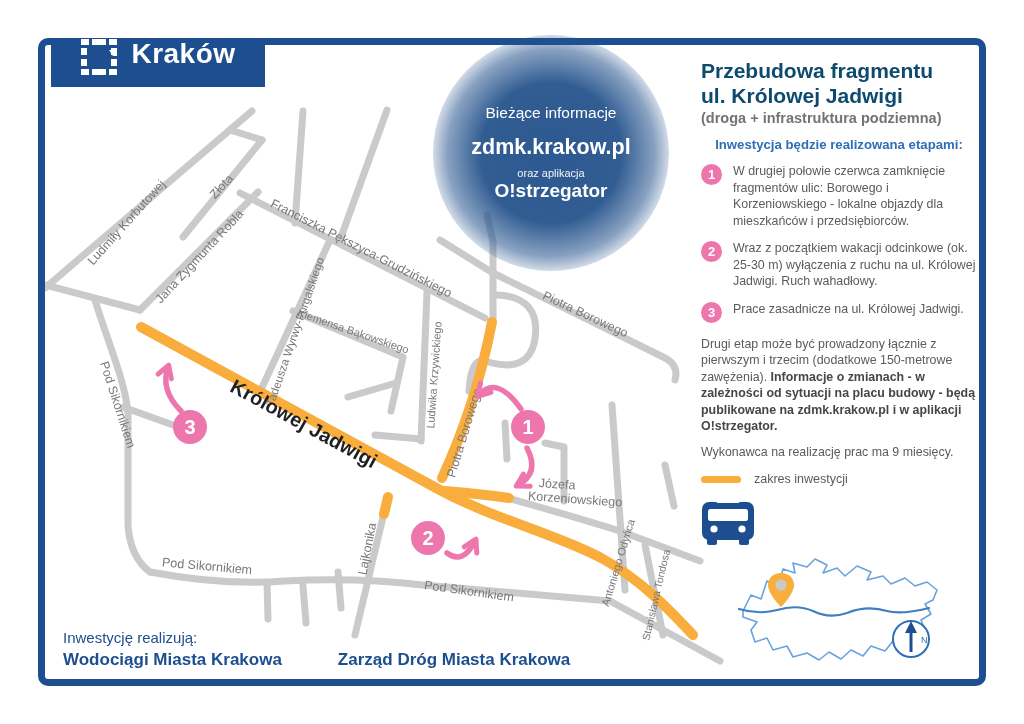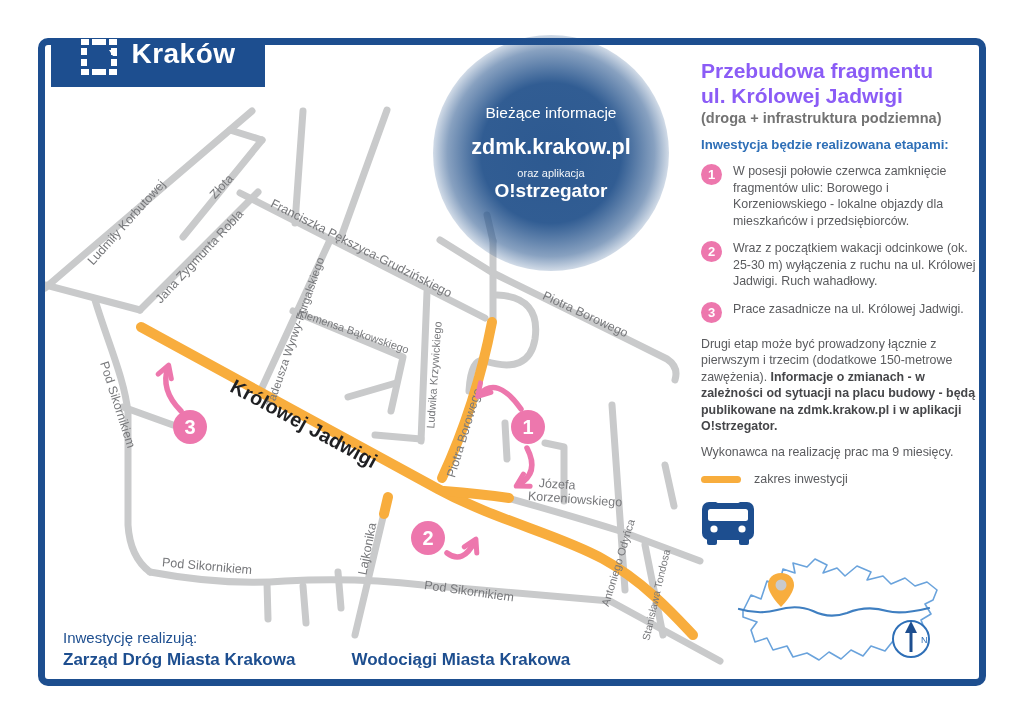--- a/index.html
+++ b/index.html
@@ -18,23 +18,23 @@
   .glow{position:absolute;left:388px;top:-10px;width:236px;height:236px;border-radius:50%;
         background:radial-gradient(circle at 50% 50%, rgba(38,84,141,.97) 0%, rgba(38,84,141,.95) 42%, rgba(38,84,141,.55) 62%, rgba(38,84,141,0) 76%);
         display:flex;flex-direction:column;align-items:center;justify-content:center;text-align:center;color:#fff;z-index:4;}
   .glow .g1{font-size:15.5px;margin-bottom:13px;}
   .glow .g2{font-size:21.5px;font-weight:bold;margin-bottom:7px;}
   .glow .g3{font-size:11px;opacity:.95;}
   .glow .g4{font-size:19px;font-weight:bold;margin-top:1px;}
 
   
   .panel{position:absolute;left:656px;top:14px;width:276px;z-index:5;}
-  .panel .title{color:#8b5cf6;font-weight:bold;font-size:21px;line-height:1.17;}
+  .panel .title{color:#0c4a6e;font-weight:bold;font-size:21px;line-height:1.17;}
   .panel .subtitle{color:#737373;font-weight:bold;font-size:14.5px;margin-top:2px;}
-  .panel .lead{color:#2e6fb7;font-weight:bold;font-size:13.2px;margin-top:11px;}
+  .panel .lead{color:#2e6fb7;font-weight:bold;font-size:13.2px;margin-top:11px;text-align:center;}
   .stage{display:flex;gap:11px;margin-top:11px;}
   .stage-num{flex:0 0 21px;width:21px;height:21px;border-radius:50%;background:#ed77ad;color:#fff;
              font-weight:bold;font-size:13px;display:flex;align-items:center;justify-content:center;margin-top:1px;}
   .stage-text,.note,.contractor{color:#5a5b5e;font-size:12.4px;line-height:1.33;}
   .note{margin-top:13px;}
   .note b{color:#454649;}
   .contractor{margin-top:9px;}
   .legend-row{display:flex;align-items:center;gap:13px;margin-top:12px;}
   .legend-line{width:40px;height:7px;border-radius:4px;background:#f8ad3d;}
   .legend-label{color:#5a5b5e;font-size:12.5px;}
@@ -189,21 +189,21 @@
     <div class="panel">
       <div class="title">
         <span>Przebudowa fragmentu</span><br>
         <span>ul. Królowej Jadwigi</span>
       </div>
       <div class="subtitle">(droga + infrastruktura podziemna)</div>
       <div class="lead">Inwestycja będzie realizowana etapami:</div>
 
       <div class="stage">
         <div class="stage-num">1</div>
-        <div class="stage-text">W posesji połowie czerwca zamknięcie fragmentów ulic: Borowego i Korzeniowskiego - lokalne objazdy dla mieszkańców i przedsiębiorców.</div>
+        <div class="stage-text">W drugiej połowie czerwca zamknięcie fragmentów ulic: Borowego i Korzeniowskiego - lokalne objazdy dla mieszkańców i przedsiębiorców.</div>
       </div>
       <div class="stage">
         <div class="stage-num">2</div>
         <div class="stage-text">Wraz z początkiem wakacji odcinkowe (ok. 25-30 m) wyłączenia z ruchu na ul. Królowej Jadwigi. Ruch wahadłowy.</div>
       </div>
       <div class="stage">
         <div class="stage-num">3</div>
         <div class="stage-text">Prace zasadnicze na ul. Królowej Jadwigi.</div>
       </div>
 
@@ -241,19 +241,19 @@
             <polygon points="176,80 182,68 188,80" fill="#1d4e8f"></polygon>
             <text x="192" y="90" font-size="9" fill="#2e6fb7">N</text>
           </g>
         </svg>
       </div>
     </div>
 
     <div class="credits">
       <div class="c1">Inwestycję realizują:</div>
       <div class="c2">
+        <span>Wodociągi Miasta Krakowa</span>
         <span>Zarząd Dróg Miasta Krakowa</span>
-        <span>Wodociągi Miasta Krakowa</span>
       </div>
     </div>
 
   </div>
 </div>
 
 </body></html>

